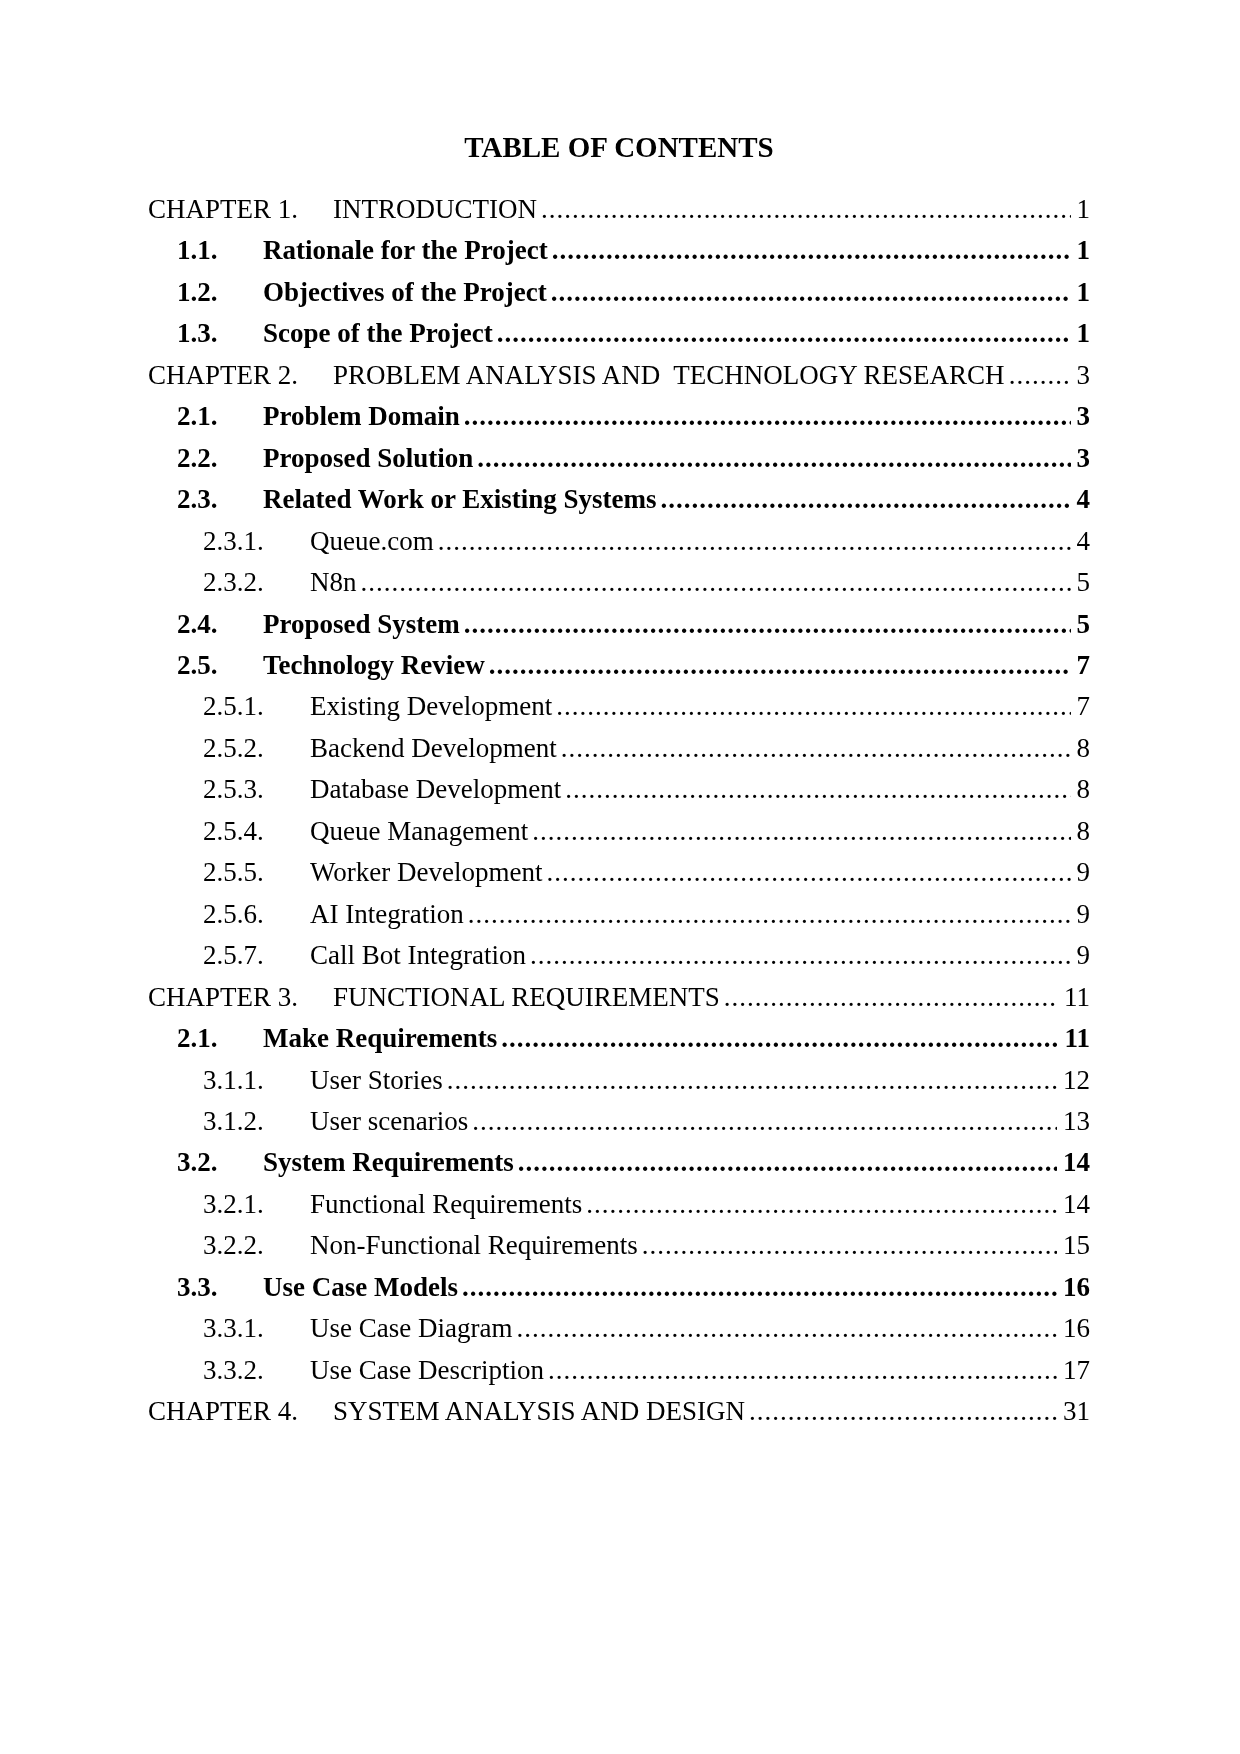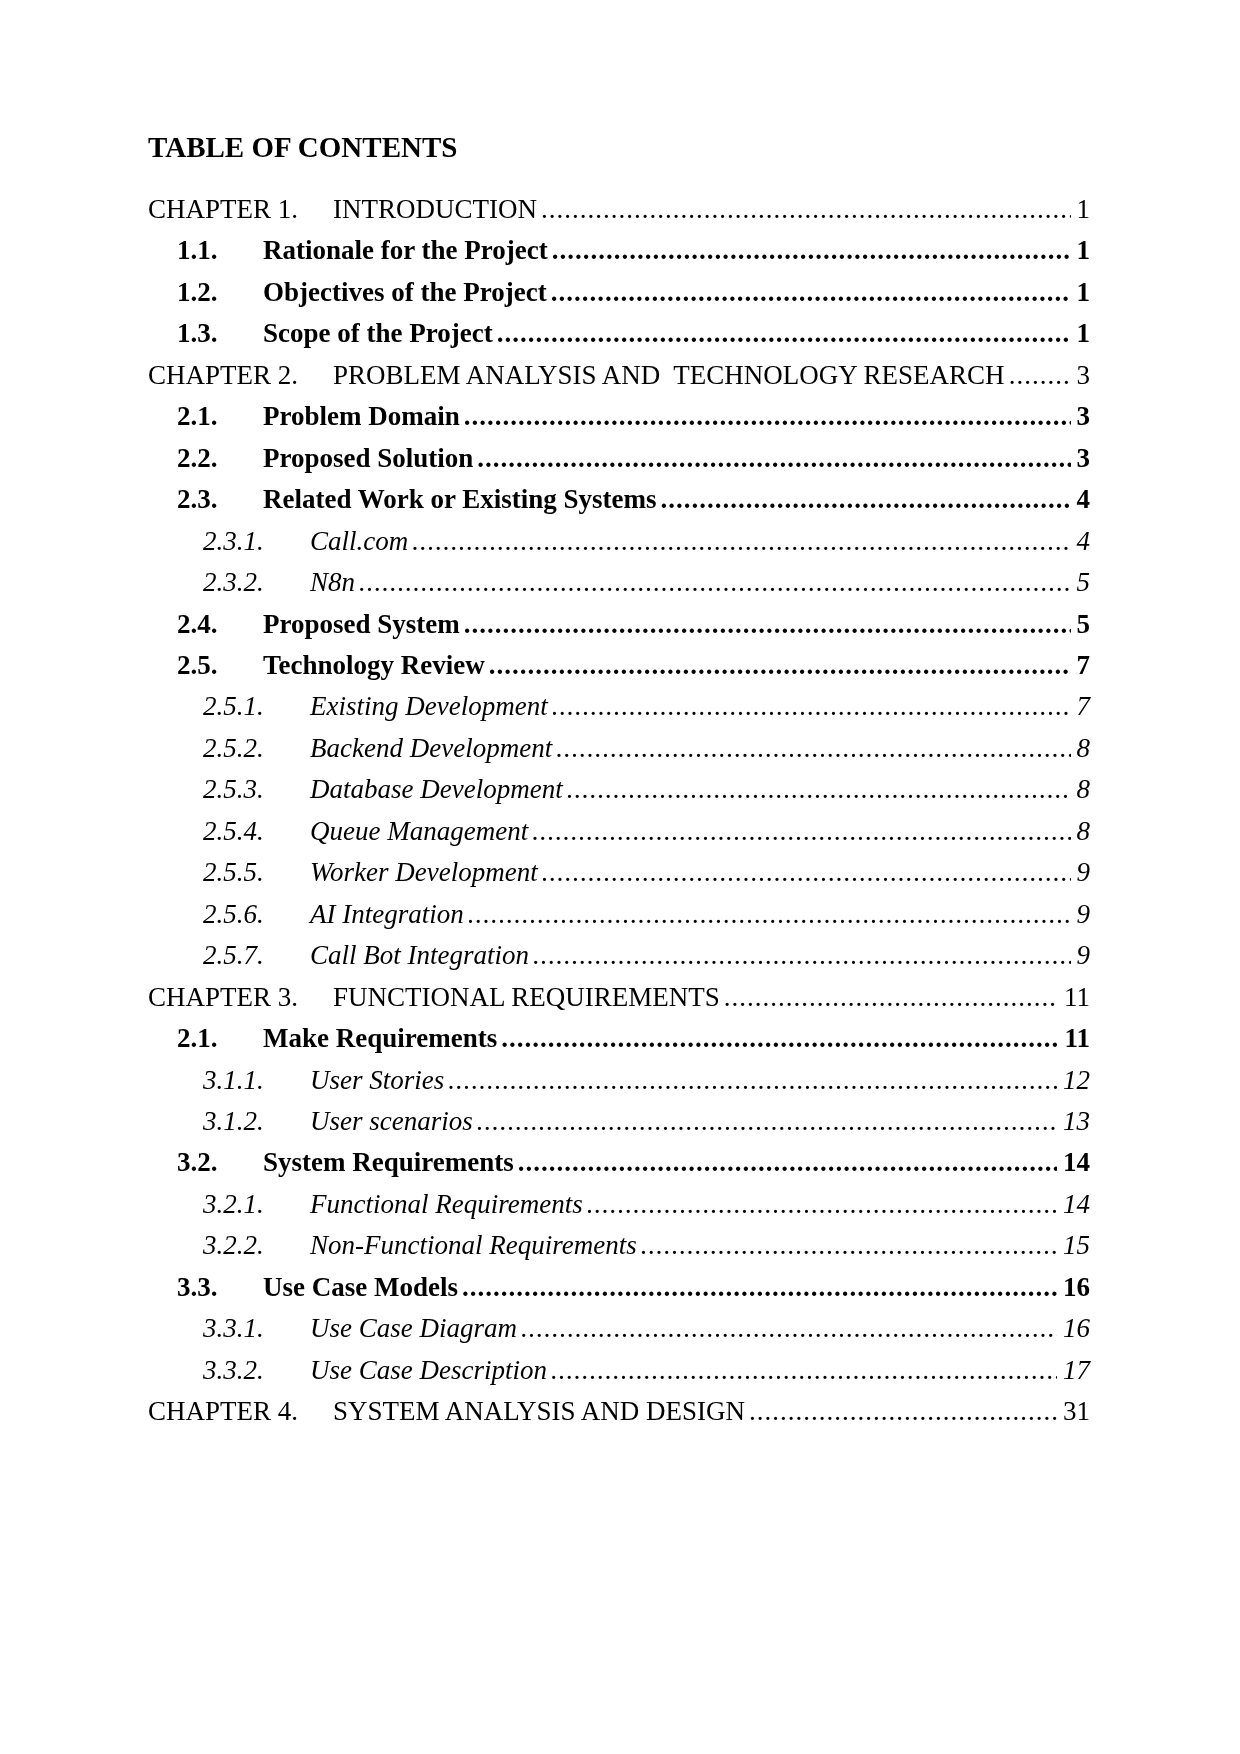--- a/index.html
+++ b/index.html
@@ -11,36 +11,36 @@
     font-family: "Liberation Serif", serif;
     box-sizing: border-box;
     padding: 133px 150px 0 148px;
     position: relative;
     overflow: hidden;
   }
   .title {
     font-size: 29px;
     line-height: 29px;
     font-weight: bold;
-    text-align: left;
+    text-align: center;
     margin: 0 0 27px 0;
     font-family: Liberation Serif, serif;
   }
   .toc { font-size: 27px; }
   .row {
     display: flex;
     align-items: center;
     line-height: 41.45px;
     white-space: nowrap;
   }
   .num { flex: 0 0 auto; }
   .lvl0 .num { width: 185px; }
   .lvl1 { padding-left: 29px; font-weight: bold; }
   .lvl1 .num { width: 86px; }
-  .lvl2 { padding-left: 55px; font-style: italic; }
+  .lvl2 { padding-left: 55px; }
   .lvl2 .num { width: 107px; }
   .label { flex: 0 1 auto; white-space: pre; }
   .dots {
     flex: 1 1 0;
     overflow: hidden;
     white-space: nowrap;
     margin: 0 6px 0 4px;
     min-width: 0;
   }
   .dots::after {
@@ -106,21 +106,21 @@
 
   <div class="row lvl1">
     <span class="num">2.3.</span>
     <span class="label">Related Work or Existing Systems</span>
     <span class="dots"></span>
     <span class="pagenum">4</span>
   </div>
 
   <div class="row lvl2">
     <span class="num">2.3.1.</span>
-    <span class="label">Call.com</span>
+    <span class="label">Queue.com</span>
     <span class="dots"></span>
     <span class="pagenum">4</span>
   </div>
 
   <div class="row lvl2">
     <span class="num">2.3.2.</span>
     <span class="label">N8n</span>
     <span class="dots"></span>
     <span class="pagenum">5</span>
   </div>

